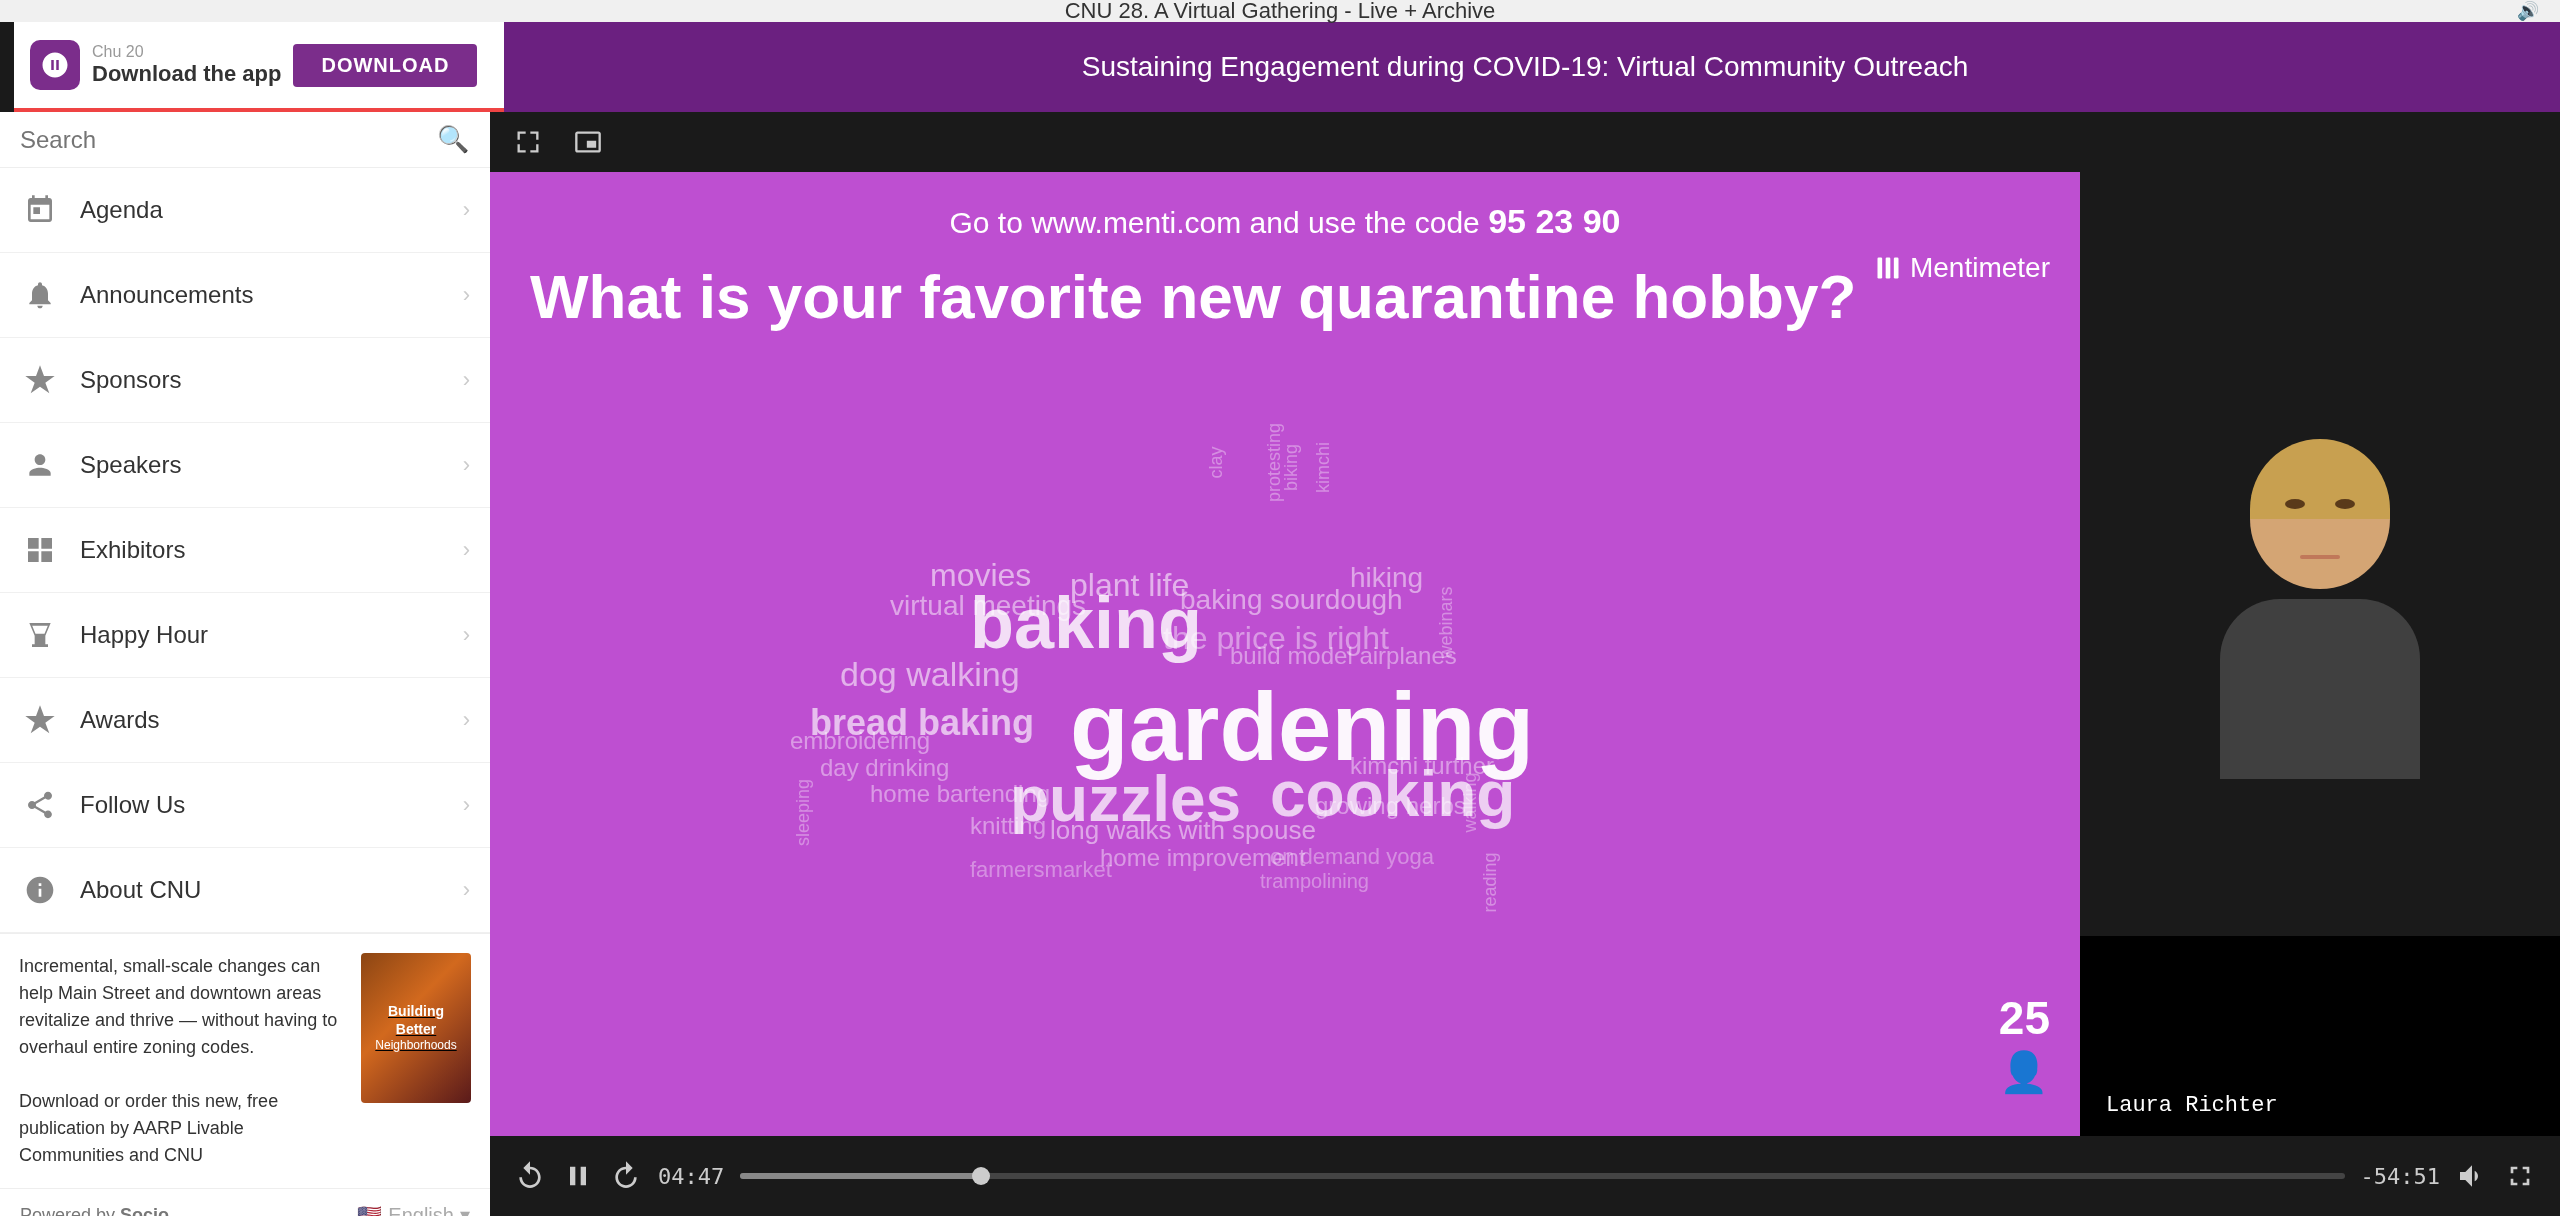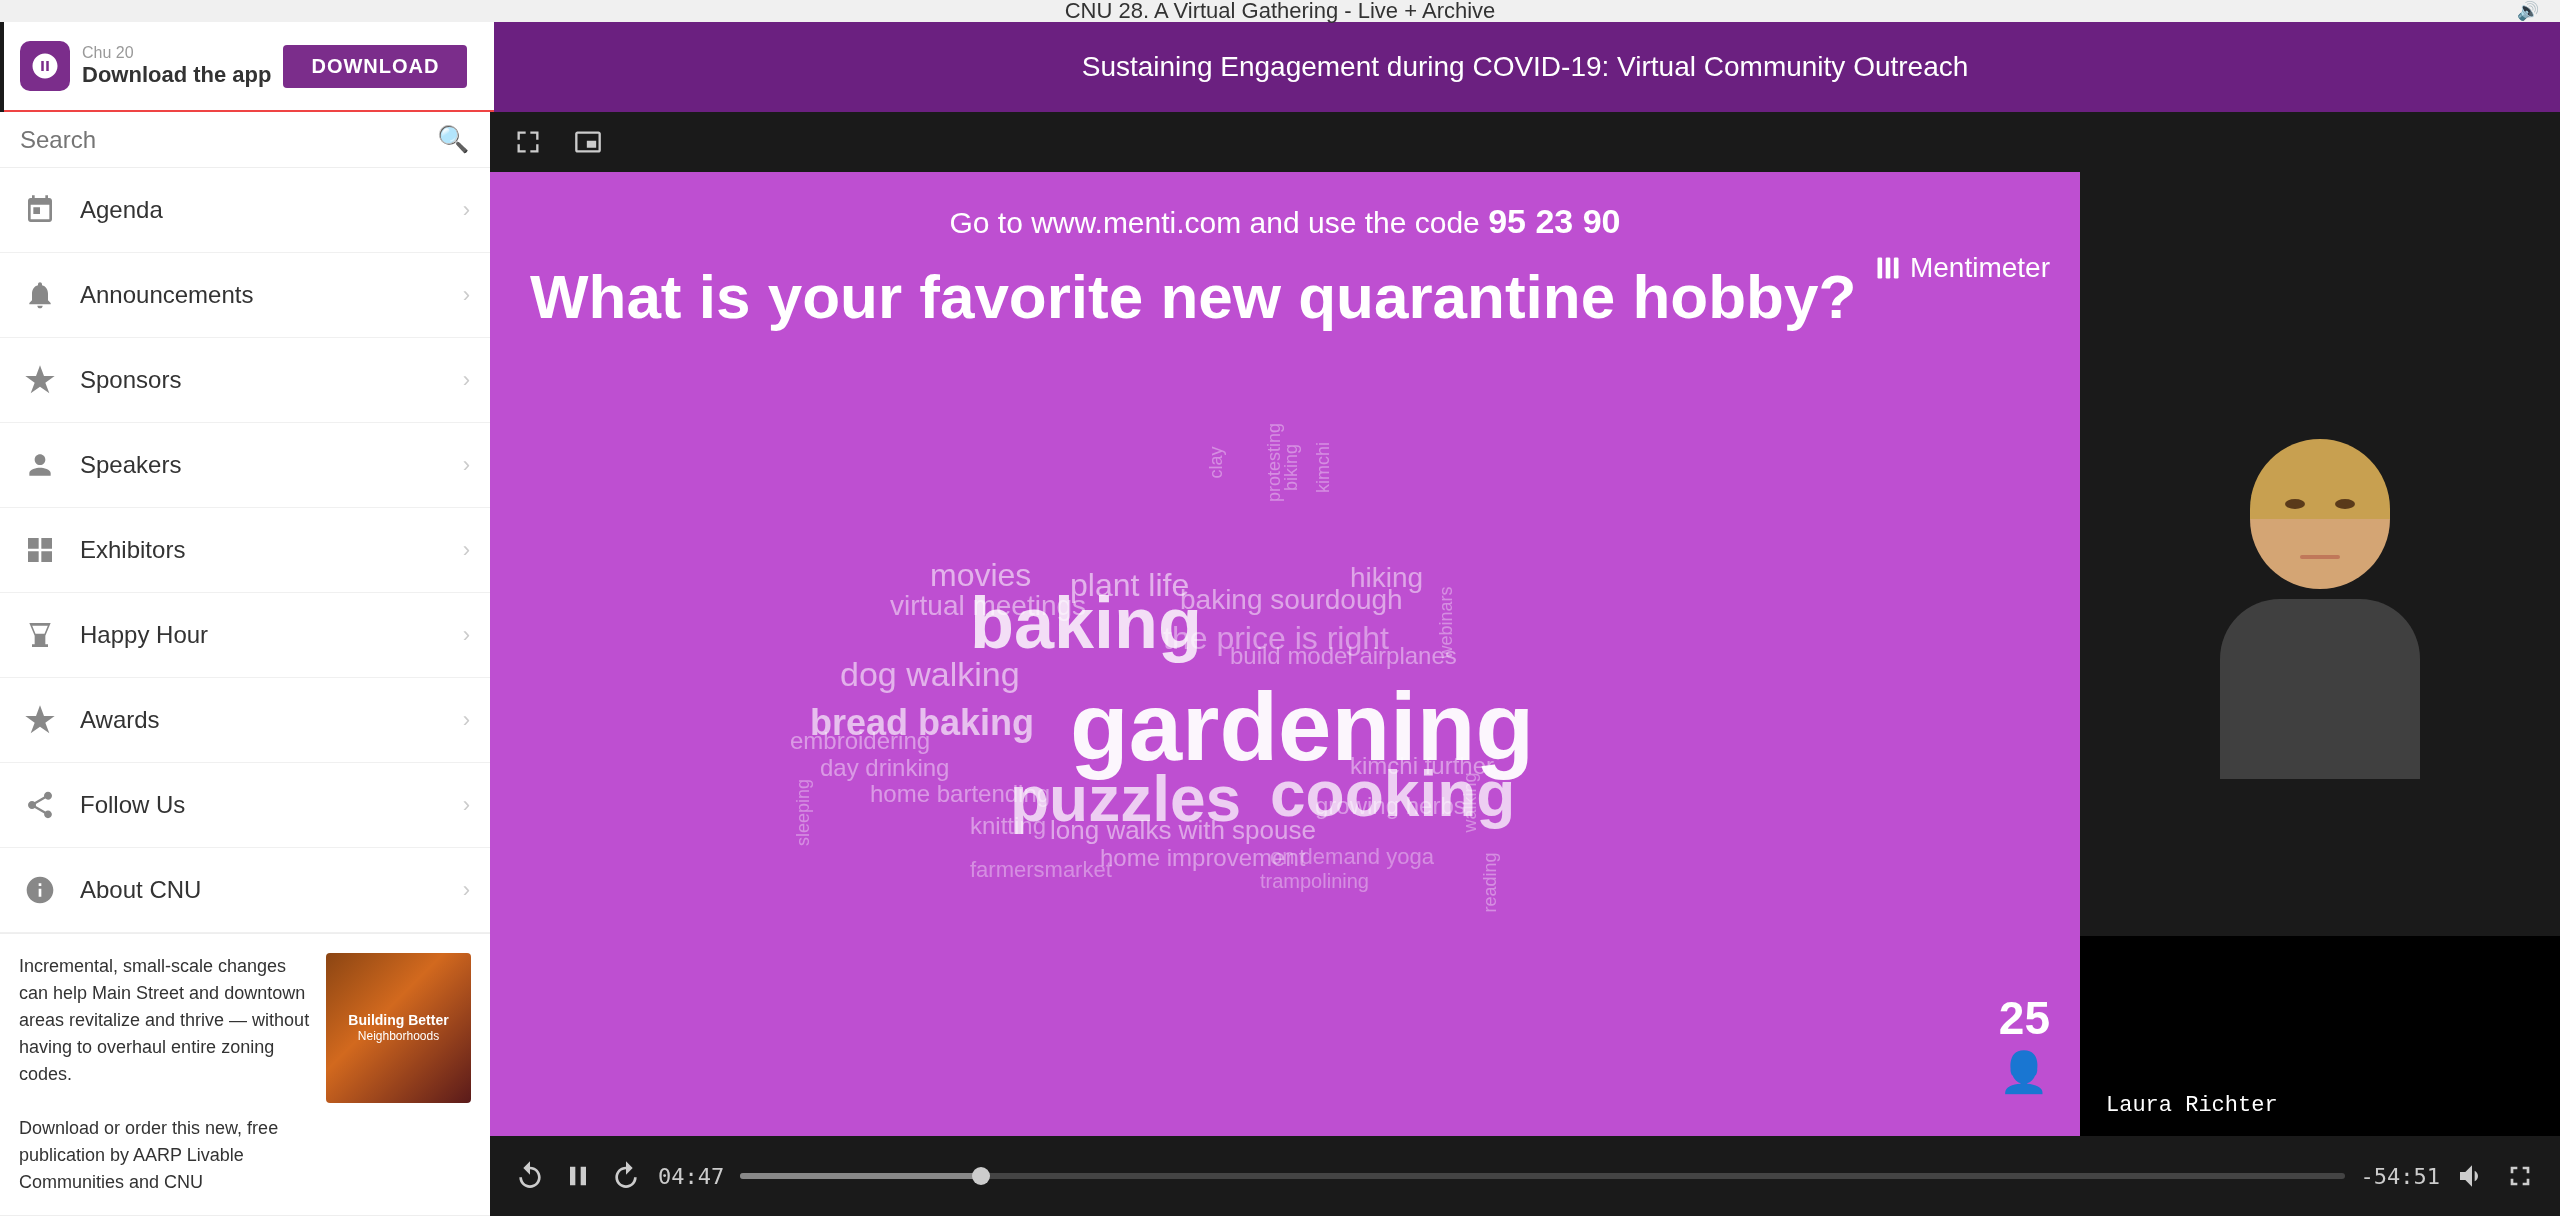--- a/index.html
+++ b/index.html
@@ -8,23 +8,23 @@
     
     #top-bar {
       position: absolute; top: 0; left: 0; right: 0; height: 22px;
       background: #f0f0f0; display: flex; align-items: center; justify-content: center;
       font-size: 22px; color: #333; z-index: 100;
     }
     #top-bar-right { position: absolute; right: 20px; display: flex; align-items: center; gap: 8px; font-size: 18px; color: #555; }
 
     
     #download-bar {
-      position: absolute; top: 22px; left: 4px; width: 490px; height: 90px;
+      position: absolute; top: 22px; left: 14px; width: 490px; height: 90px;
       background: #fff; display: flex; align-items: center; padding: 0 16px; gap: 12px;
-      border-bottom: 2px solid #ef4444; z-index: 10;
+      border-bottom: 4px solid #ef4444; z-index: 10;
     }
     #app-icon { width: 50px; height: 50px; background: #7b2d8b; border-radius: 10px; display: flex; align-items: center; justify-content: center; }
     #app-icon svg { width: 30px; height: 30px; fill: white; }
     #download-btn {
       background: #7b2d8b; color: white; border: none; padding: 10px 28px;
       font-size: 20px; font-weight: 700; border-radius: 4px; cursor: pointer; letter-spacing: 1px;
     }
 
     
     #session-bar {
@@ -307,21 +307,21 @@
       <span class="nav-label">About CNU</span>
       <span class="nav-arrow">›</span>
     </div>
   </div>
 
   <div id="promo-banner">
     <div id="promo-text" style="font-size:18px; color:#333; line-height:1.5; flex:1;">
       Incremental, small-scale changes can help Main Street and downtown areas revitalize and thrive — without having to overhaul entire zoning codes.<br><br>
       Download or order this new, free publication by AARP Livable Communities and CNU
     </div>
-    <div id="promo-image" style="width:145px; height:150px; background: linear-gradient(135deg, #8B4513 0%, #D2691E 40%, #5a1a1a 100%); border-radius:4px; flex-shrink:0; display:flex; align-items:center; justify-content:center; overflow:hidden;">
+    <div id="promo-image" style="width:110px; height:150px; background: linear-gradient(135deg, #8B4513 0%, #D2691E 40%, #5a1a1a 100%); border-radius:4px; flex-shrink:0; display:flex; align-items:center; justify-content:center; overflow:hidden;text-decoration:underline;">
       <div style="color:white; font-size:12px; text-align:center; padding:6px; line-height:1.3;">
         <div style="font-weight:bold; font-size:14px;">Building Better</div>
         <div>Neighborhoods</div>
       </div>
     </div>
   </div>
 
   <div id="powered-by">
     <span>
       <span>Powered by</span> <strong>Socio</strong>

